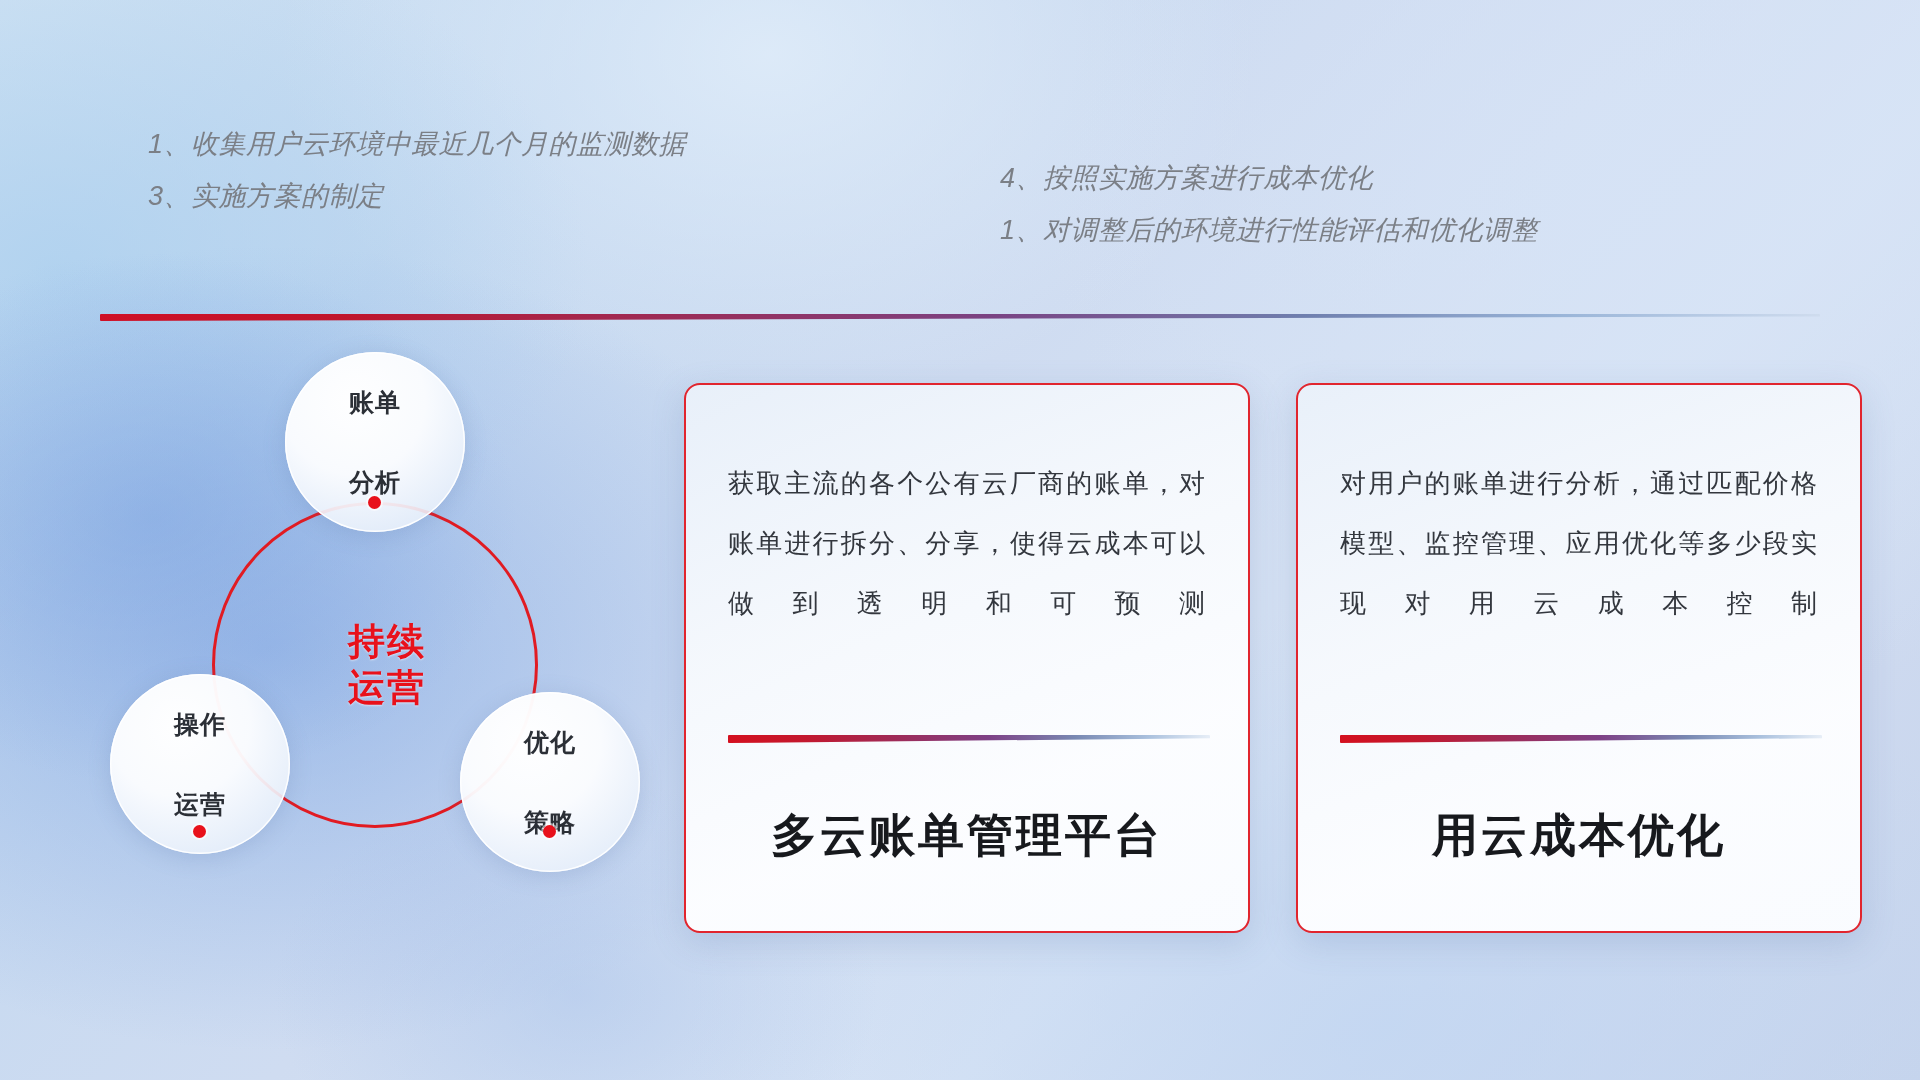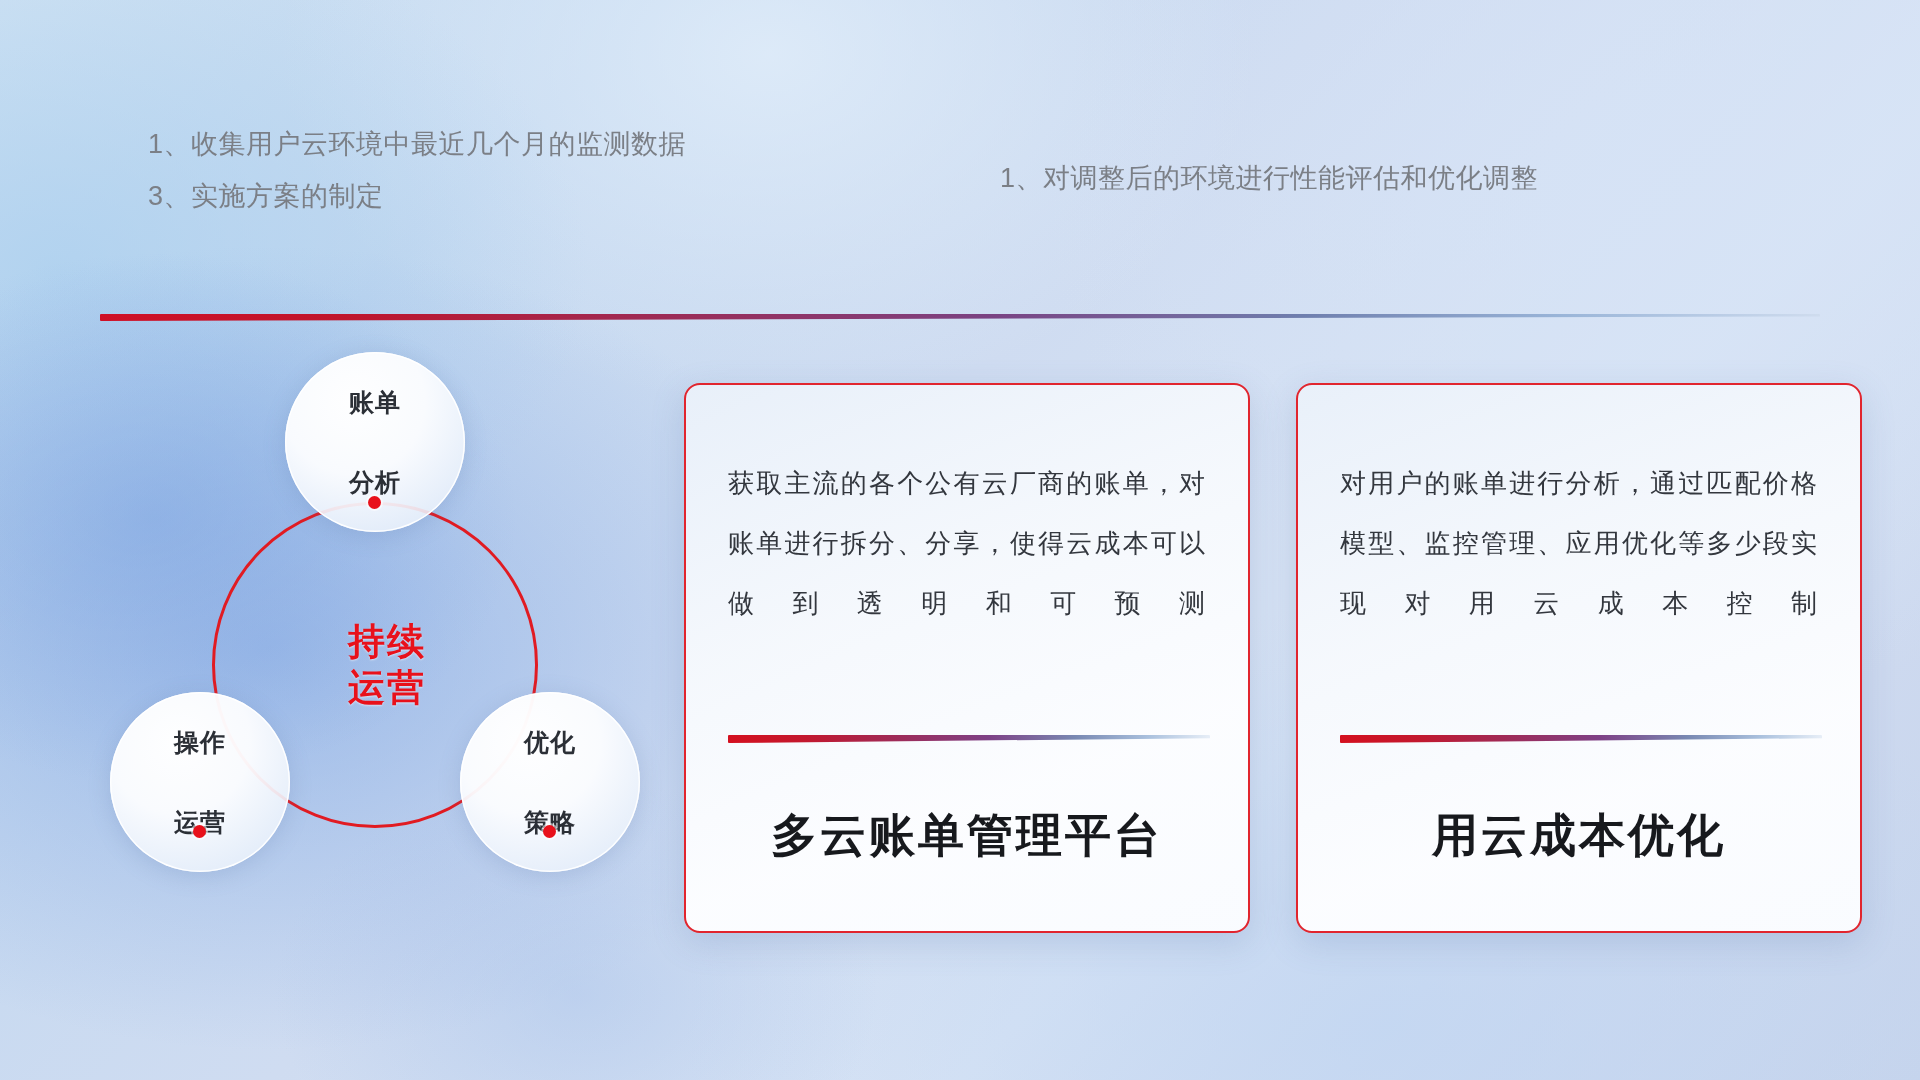--- a/index.html
+++ b/index.html
@@ -30,20 +30,21 @@
     background:
       radial-gradient(ellipse 520px 380px at 8% 48%, rgba(108,150,220,0.38) 0%, rgba(108,150,220,0) 70%),
       radial-gradient(ellipse 420px 300px at 30% 92%, rgba(150,182,230,0.35) 0%, rgba(150,182,230,0) 72%);
     pointer-events:none;
   }
 
   
   .steps {
     position: absolute;
     z-index: 3;
+    font-style: italic;
   }
   .steps.left  { left: 148px; top: 118px; }
   .steps.right { left: 1000px; top: 152px; }
   .step-line {
     color: #7b7f86;
     font-size: 27px;
     line-height: 52px;
     white-space: nowrap;
     letter-spacing: 0.5px;
   }
@@ -87,21 +88,21 @@
     align-items: center;
     justify-content: center;
     color: #2b2f36;
     font-size: 25px;
     font-weight: 700;
     line-height: 1.32;
     letter-spacing: 1px;
     gap: 47px;
   }
   #bubble-top    { left: 185px; top: 0px;   width: 180px; height: 180px; }
-  #bubble-left   { left: 10px;  top: 340px; width: 180px; height: 180px; }
+  #bubble-left   { left: 10px;  top: 322px; width: 180px; height: 180px; }
   #bubble-right  { left: 360px; top: 340px; width: 180px; height: 180px; }
 
   .center-ring {
     position: absolute;
     left: 112px; top: 150px;
     width: 326px; height: 326px;
     border-radius: 50%;
     border: 3px solid #e11b22;
     box-sizing: border-box;
   }
@@ -186,20 +187,21 @@
 <body>
 
 <div id="slide">
 
   <div class="steps left">
     <div class="step-line">1、收集用户云环境中最近几个月的监测数据</div>
     <div class="step-line">3、实施方案的制定</div>
   </div>
 
   <div class="steps right">
+    <div class="step-line">4、按照实施方案进行成本优化</div>
     <div class="step-line">1、对调整后的环境进行性能评估和优化调整</div>
   </div>
 
   <div class="top-rule"></div>
 
   <div id="venn">
 
     <div class="center-ring"></div>
 
     <div class="bubble" id="bubble-top">

